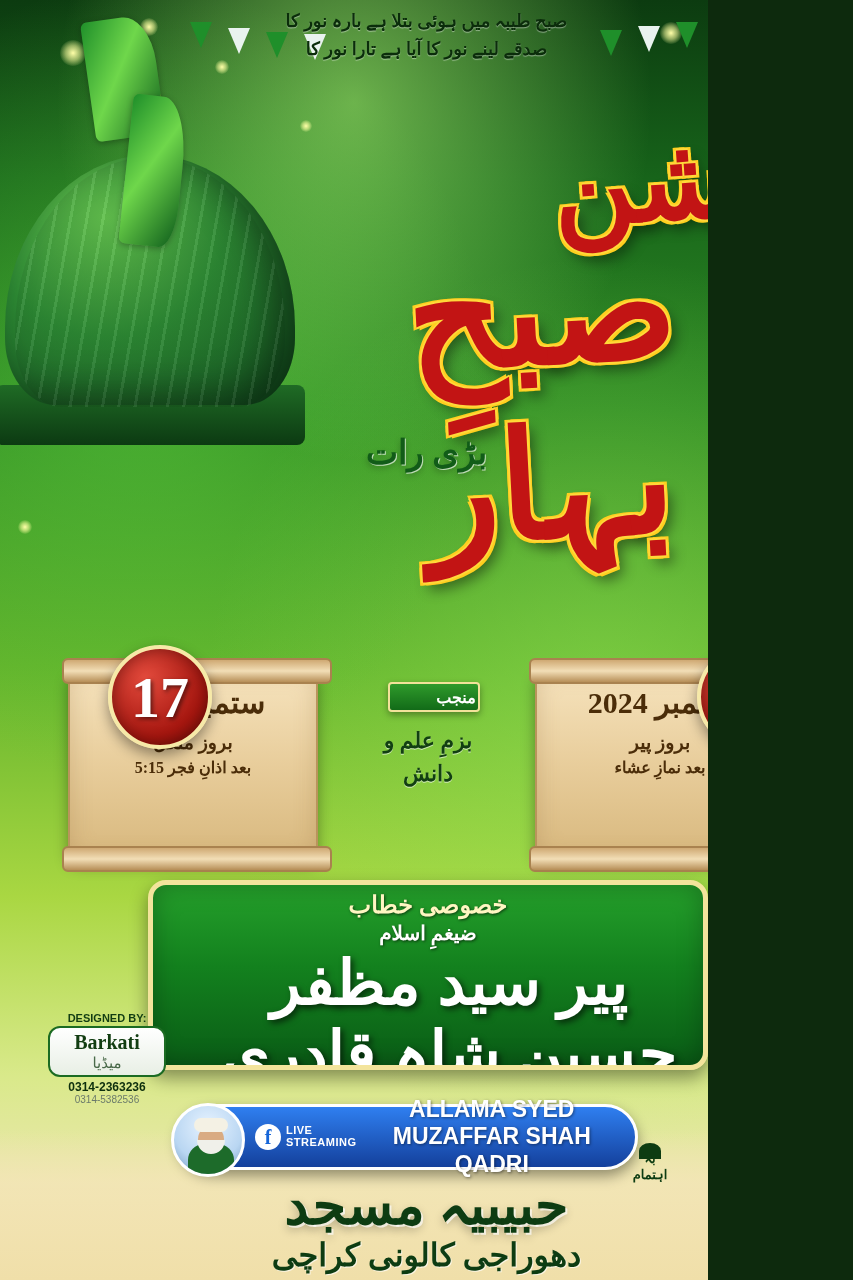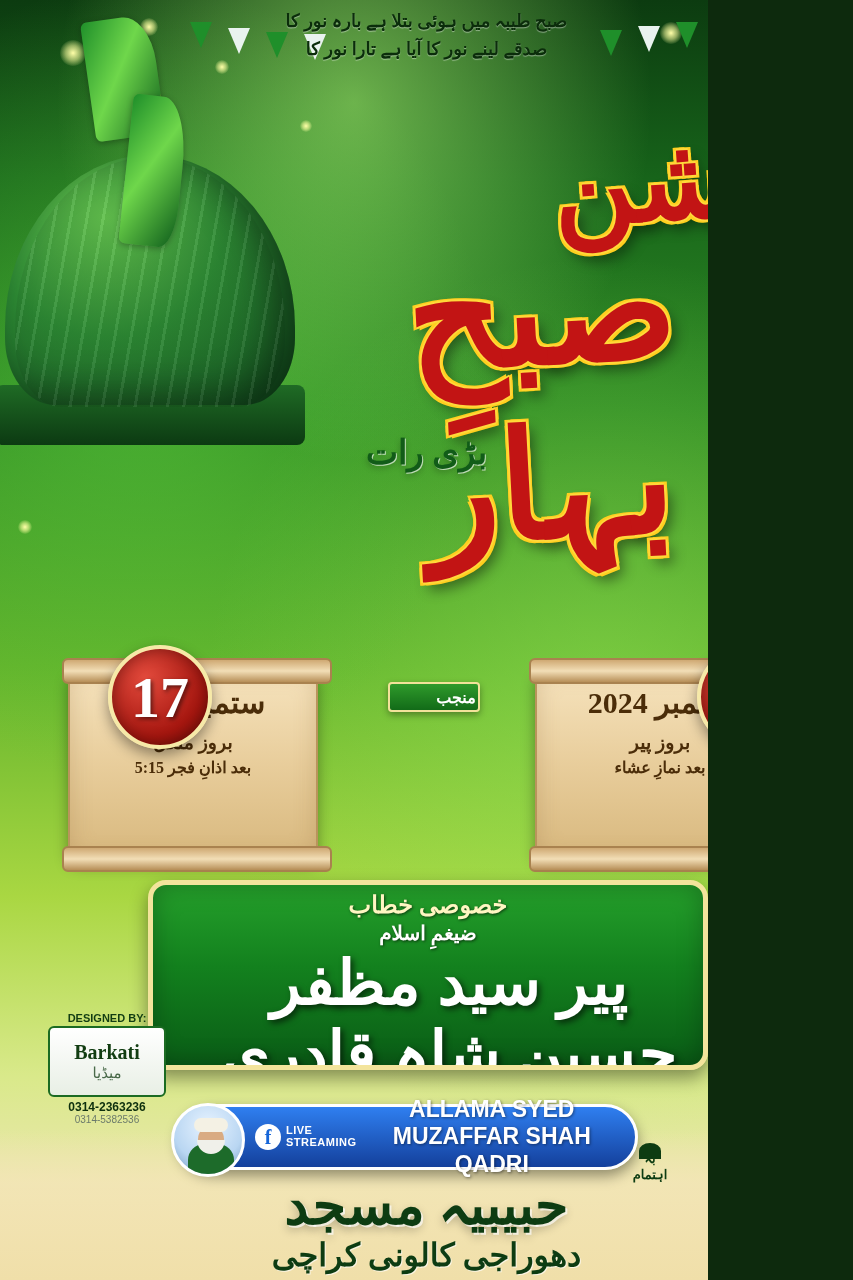--- a/index.html
+++ b/index.html
@@ -182,21 +182,21 @@
     padding-left:43px;
   }
 
   
   .designed {
     position:absolute; left:48px; top:1012px; width:118px; text-align:center;
   }
   .designed-lbl { font-size:11px; font-weight:bold; color:#123d12; }
   .designed-box {
     margin-top:2px; background:linear-gradient(180deg,#ffffff,#e8efe5);
-    border:2px solid #1b6b22; border-radius:6px; padding:13px 4px;
+    border:2px solid #1b6b22; border-radius:12px; padding:3px 4px;
   }
   .designed-brand { font-family:"Liberation Serif", serif; font-size:20px; font-weight:bold; color:#123d12; }
   .designed-sub { font-size:15px; color:#4a6a4a; }
   .designed-phone { margin-top:3px; font-size:12px; font-weight:bold; color:#0d2f0d; }
   .designed-phone2 { font-size:10px; color:#6b7a6b; }
 
   
   .livebar {
     position:absolute; left:178px; top:1104px; width:460px; height:66px;
     background:linear-gradient(180deg,#2f7ff0,#14409c);
@@ -320,20 +320,24 @@
         <div class="s-date">ستمبر 2024</div>
         <div class="s-sub">بروز منگل</div>
         <div class="s-small">بعد اذانِ فجر 5:15</div>
       </div>
     </div>
     <div class="daybadge badge-l">17</div>
   </div>
 
   <div class="center-banner">
     <div class="cb-tag">منجب</div>
+    <div class="cb-lines">
+      <div>بزمِ علم و</div>
+      <div>دانش</div>
+    </div>
   </div>
 
   <div class="speaker">
     <div class="sp-khitab">خصوصی خطاب</div>
     <div class="sp-title">ضیغمِ اسلام</div>
     <div class="sp-name">پیر سید مظفر حسین شاہ قادری</div>
   </div>
 
   <div class="sand"></div>
 

